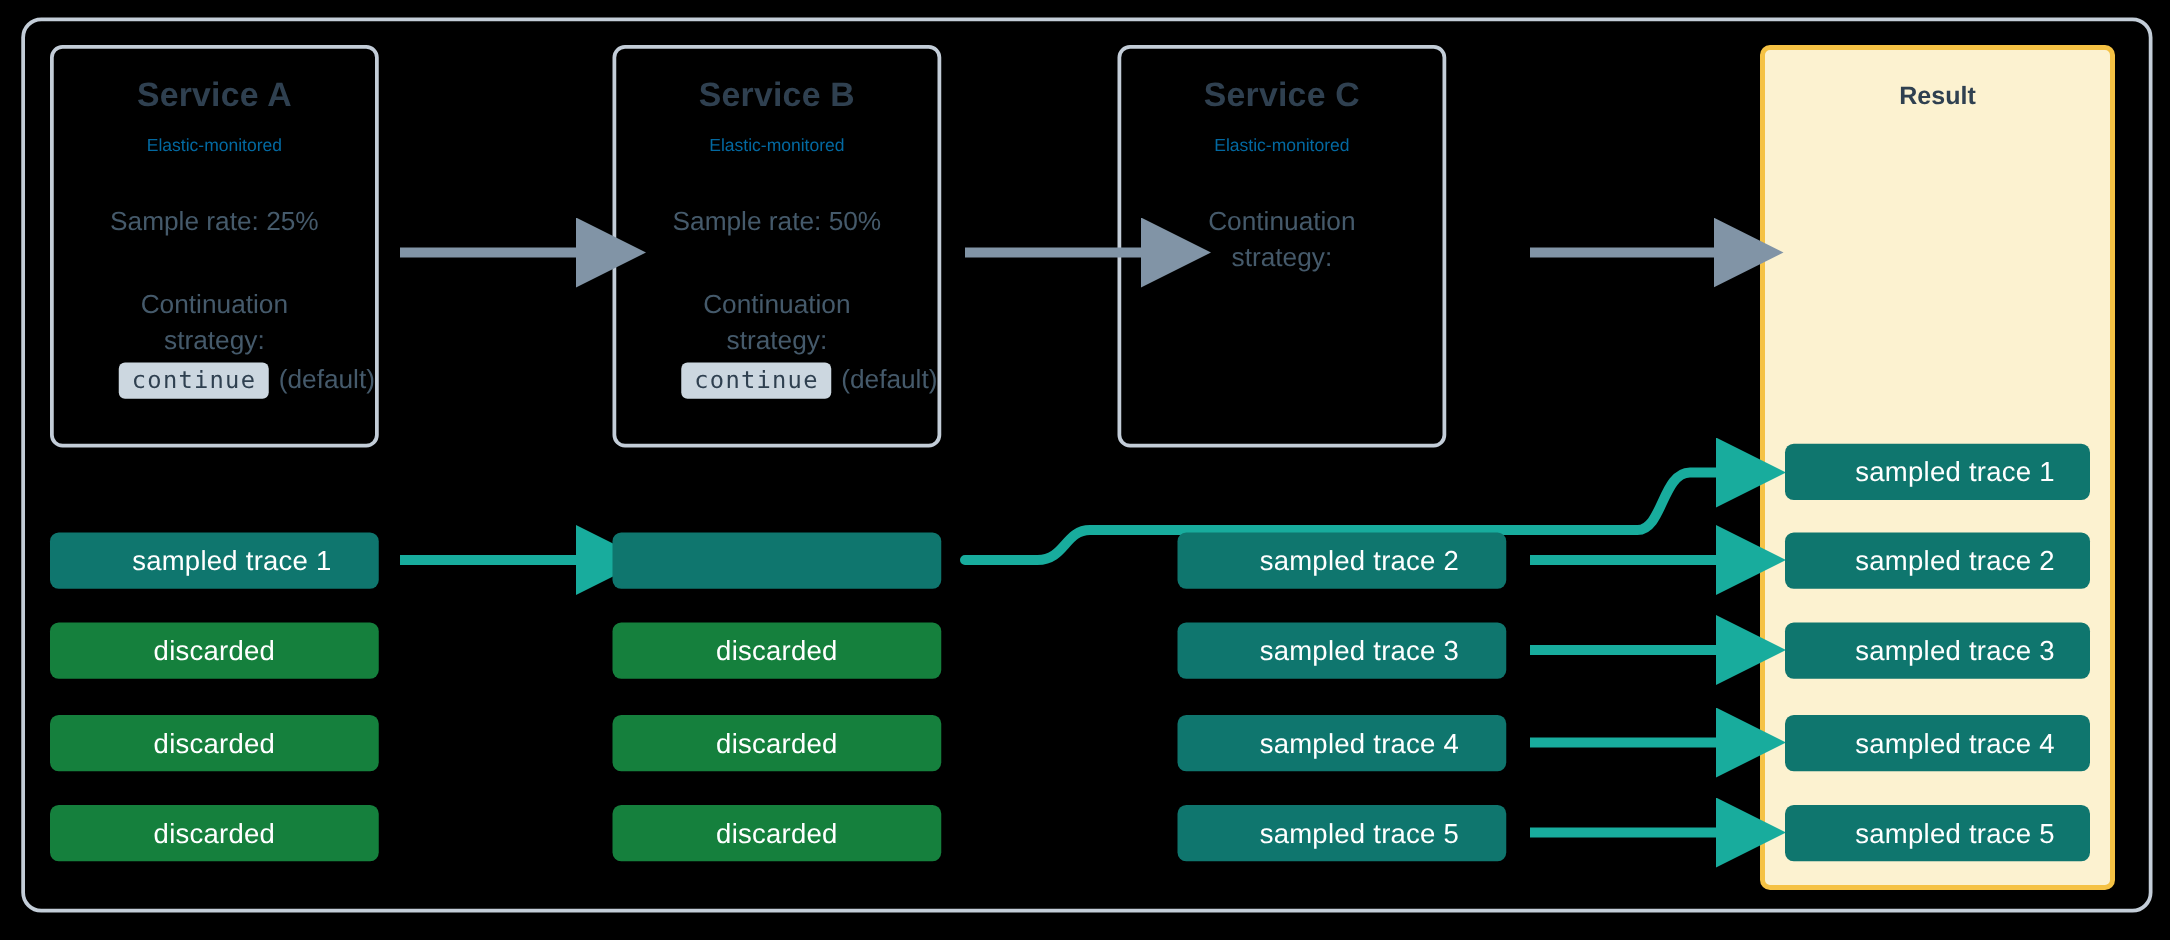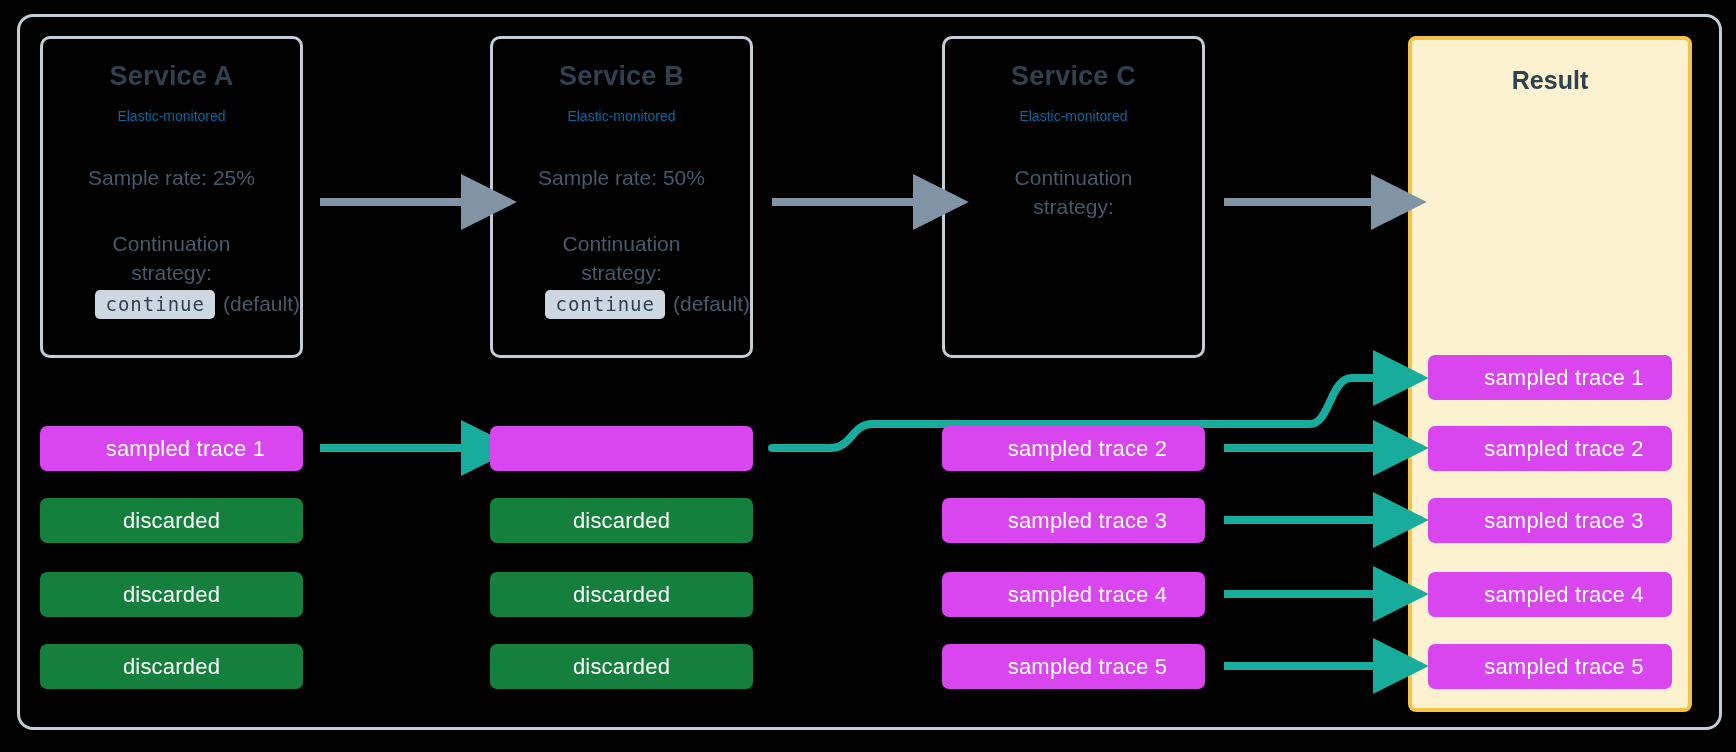--- a/index.html
+++ b/index.html
@@ -19,32 +19,32 @@
   .svc .rate{font-size:21px;color:#455a6b;margin-top:42px;}
   .svc .cont{font-size:21px;color:#455a6b;margin-top:40px;line-height:1.38;}
   .badgeline{margin-top:2px;font-size:21px;color:#455a6b;
     display:flex;align-items:center;justify-content:flex-end;gap:8px;}
   .code{background:#ccd7e0;color:#2f4050;border-radius:5px;
     font-family:"DejaVu Sans Mono","Liberation Mono",monospace;
     font-size:19px;padding:3px 10px 4px;letter-spacing:1px;}
 
   #svcA{left:40px;}
   #svcB{left:490px;}
-  #svcC{left:942px;}
+  #svcC{left:894px;}
 
   
   .result{position:absolute;left:1408px;top:36px;width:284px;height:676px;
     background:#fcf2d0;border:4px solid #f5c244;border-radius:8px;box-sizing:border-box;}
-  .result .title{font-size:25px;font-weight:bold;color:#2f4050;text-align:center;margin-top:26px;}
+  .result .title{font-size:20px;font-weight:bold;color:#2f4050;text-align:center;margin-top:26px;}
 
   
   .pill{position:absolute;height:45px;border-radius:7px;box-sizing:border-box;
     display:flex;align-items:center;justify-content:center;
     color:#fff;font-size:22px;letter-spacing:.2px;}
-  .pill.teal{background:#d946ef;padding-left:28px;}
+  .pill.teal{background:#0f766e;padding-left:28px;}
   .pill.red{background:#15803d;}
 
   .colA{left:40px;width:263px;}
   .colB{left:490px;width:263px;}
   .colC{left:942px;width:263px;}
   .colR{left:1428px;width:244px;}
 
   .r1{top:426px;} .r2{top:498px;} .r3{top:572px;} .r4{top:644px;}
   .rr1{top:355px;} .rr2{top:426px;} .rr3{top:498px;} .rr4{top:572px;} .rr5{top:644px;}
 

